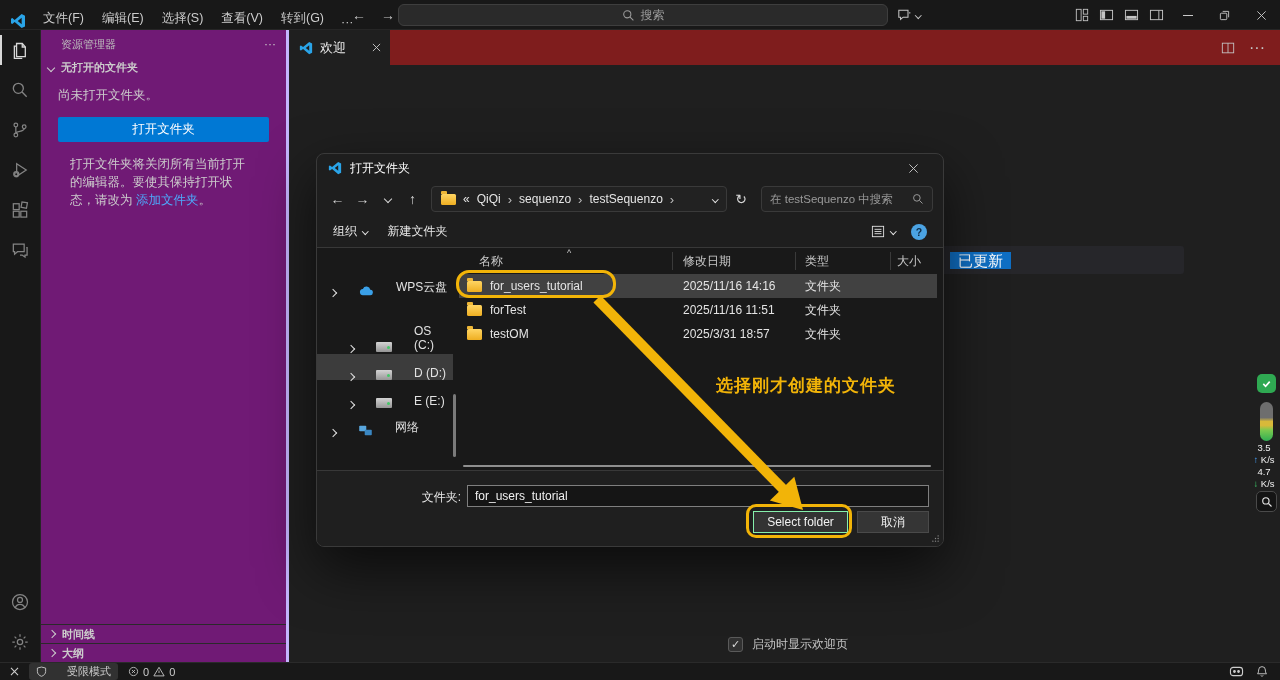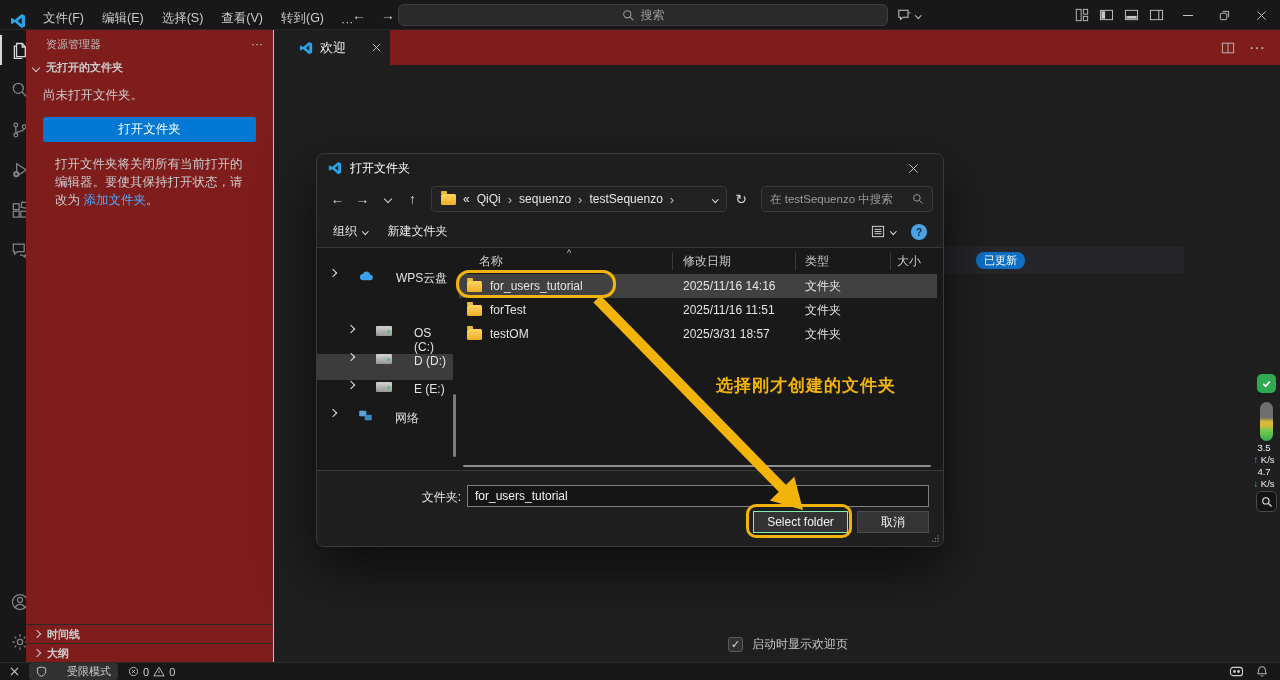--- a/index.html
+++ b/index.html
@@ -22,21 +22,21 @@
   .minus{width:10px;border-top:1px solid #c9c9c9}
 
   
   .actbar{position:absolute;left:0;top:30px;bottom:18px;width:41px;background:#181818;border-right:1px solid #262626;z-index:5}
   .act-item{height:40px;color:#848484;position:relative;display:flex;align-items:center;justify-content:center}
   .act-item.active{color:#d7d7d7}
   .act-item.active::before{content:"";position:absolute;left:0;top:5px;bottom:5px;width:2px;background:#d7d7d7}
   .act-bottom{position:absolute;bottom:0;left:0;right:0}
 
   
-  .sidebar{position:absolute;left:26px;top:30px;bottom:18px;width:248px;background:#7f1d1d;border-right:1px solid #c4b5fd;z-index:5}
+  .sidebar{position:absolute;left:41px;top:30px;bottom:18px;width:248px;background:#701a75;border-right:3px solid #c4b5fd;z-index:5}
   .sb-header{height:28px;display:flex;align-items:center;padding:0 10px 0 20px;font-size:11px;color:#bcbcbc}
   .sb-header .dots{margin-left:auto;color:#cccccc;font-size:12px}
   .sb-section{display:flex;align-items:center;gap:7px;padding:2px 0 2px 7px;font-size:11px;font-weight:bold;color:#cccccc}
   .sb-empty{padding:10px 17px 0;font-size:12.5px;color:#cccccc}
   .sb-openbtn{margin:13px 17px 0;height:25px;background:#0078d4;border-radius:2px;color:#ffffff;font-size:12.5px;display:flex;align-items:center;justify-content:center;cursor:pointer}
   .sb-note{margin:13px 29px 0;font-size:12.5px;line-height:18px;color:#cccccc}
   .link{color:#4daafc;cursor:pointer}
   .sb-bottom{position:absolute;bottom:0;left:0;right:0}
   .sb-panel-row{height:19px;border-top:1px solid #2a2a2a;display:flex;align-items:center;gap:7px;padding-left:8px;font-size:11px;font-weight:bold;color:#cccccc}
 
@@ -46,21 +46,21 @@
   .cv-right{transform:rotate(-45deg)}
   .cv-sm{width:4.5px;height:4.5px}
 
   
   .editor{position:absolute;left:290px;top:30px;right:0;bottom:18px;background:#1f1f1f;z-index:1}
   .tabstrip{height:35px;background:#7f1d1d;display:flex;align-items:stretch}
   .tab{width:100px;background:#1f1f1f;display:flex;align-items:center;gap:7px;padding:0 9px;font-size:13px;color:#e7e7e7}
   .tab-close{margin-left:auto;color:#cccccc}
   .tab-actions{margin-left:auto;display:flex;align-items:center;gap:14px;padding-right:15px;color:#c5c5c5}
   .updated-row{position:absolute;left:700px;top:246px;width:484px;height:28px;background:#26262a;border-radius:3px;z-index:2}
-  .updated-badge{position:absolute;left:976px;top:252px;height:17px;line-height:17px;padding:0 8px;background:#0f6fc4;border-radius:8px;color:#fff;font-size:11px;z-index:3}
+  .updated-badge{position:absolute;left:950px;top:252px;height:17px;line-height:17px;padding:0 8px;background:#0f6fc4;border-radius:0;color:#fff;font-size:15px;z-index:3}
   .welcome-check{position:absolute;left:728px;top:636px;display:flex;align-items:center;gap:9px;font-size:12px;color:#c5c5c5;z-index:2}
   .cbx{width:15px;height:15px;background:#313131;border:1px solid #5a5a5a;border-radius:3px;color:#dddddd;font-size:11px}
 
   
   .netw{position:absolute;z-index:30}
   .net-shield{left:1257px;top:374px;width:19px;height:19px;border-radius:5px;background:#2fa952;color:#fff}
   .net-pill{left:1260px;top:402px;width:13px;height:39px;border-radius:7px;background:linear-gradient(180deg,#6e6e6e 0 40%,#d8b93a 50% 60%,#7cc94e 72%,#2fae54 100%)}
   .net-txt{left:1246px;width:36px;text-align:center;font-size:9.5px;color:#f0f0f0;line-height:11px}
   .net-up{color:#4aa3ff}.net-dn{color:#3ecf6b}
   .net-mag{left:1256px;top:491px;width:21px;height:21px;border-radius:5px;background:#141414;border:1px solid #4a4a4a;color:#e8e8e8}
@@ -75,21 +75,21 @@
   .dlg-crumb{width:296px;margin-left:6px;gap:7px;padding:0 9px;font-size:12px;color:#e6e6e6}
   .crumb-sep{color:#bdbdbd;font-size:13px}
   .dlg-refresh{width:28px;height:26px;font-size:14px;color:#d6d6d6}
   .dlg-search{width:172px;margin-left:6px;padding:0 8px;font-size:11.5px;color:#9a9a9a;gap:6px}
   .dlg-toolbar{height:32px;display:flex;align-items:center;padding:0 16px;font-size:12px;color:#e8e8e8;border-bottom:1px solid #383838}
   .tool-item{display:flex;align-items:center;gap:6px}
   .tool-right{margin-left:auto;display:flex;align-items:center;gap:16px}
   .help-ic{width:16px;height:16px;border-radius:50%;background:#4ba3e3;color:#0d2b47;font-size:10.5px;font-weight:bold}
   .dlg-body{position:absolute;top:94px;left:0;right:0;height:224px;display:flex;background:#191919}
   .dlg-tree{width:140px;position:relative;font-size:12px}
-  .tree-row{position:absolute;left:0;right:4px;height:26px;display:flex;align-items:flex-start;gap:22px;color:#e2e2e2;padding-left:13px}
+  .tree-row{position:absolute;left:0;right:4px;height:26px;display:flex;align-items:flex-end;gap:22px;color:#e2e2e2;padding-left:13px}
   .tree-row.indent{padding-left:31px}
   .tree-row.sel{background:#3c3c3c}
   .tree-thumb{position:absolute;right:1px;top:146px;width:3px;height:63px;background:#7a7a7a;border-radius:2px}
   .dlg-list{flex:1;position:relative;font-size:12px;color:#e4e4e4}
   .lh{position:absolute;top:0;height:26px;display:flex;align-items:center;color:#c9c9c9}
   .lsep{position:absolute;top:4px;height:18px;width:1px;background:#3a3a3a}
   .sortc{position:absolute;left:110px;top:0px;font-size:9px;color:#c9c9c9}
   .lrow{position:absolute;left:2px;right:6px;height:24px}
   .lrow.sel{background:#414141}
   .cell{position:absolute;top:0;height:24px;display:flex;align-items:center;gap:8px}

